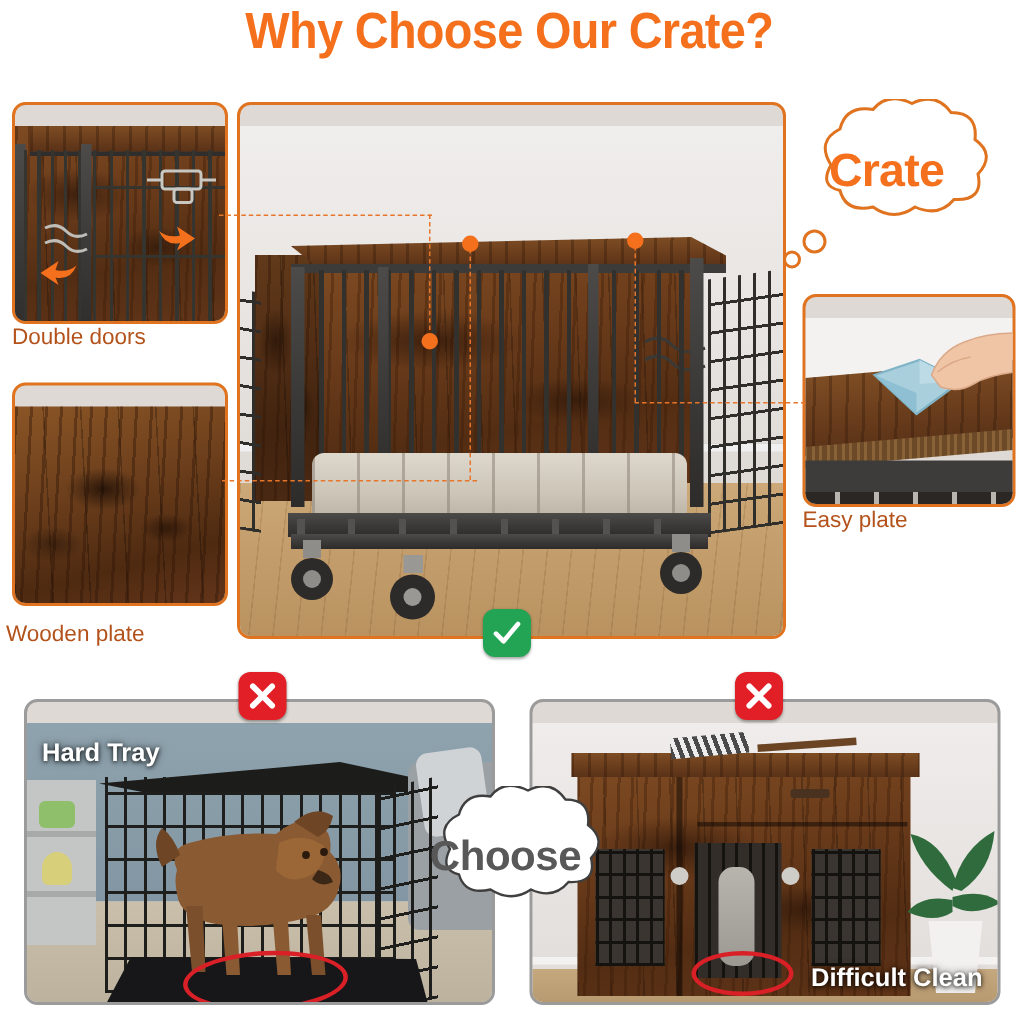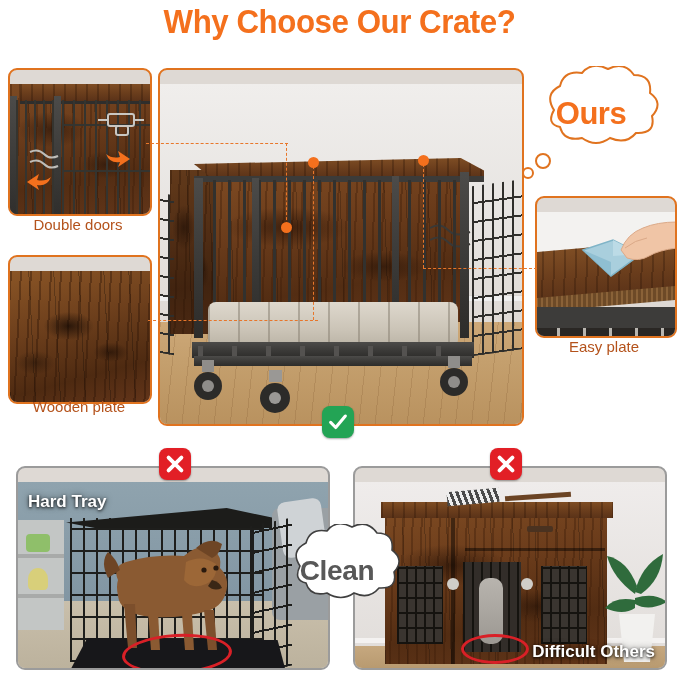--- a/index.html
+++ b/index.html
@@ -15,21 +15,21 @@
     font-family:"Liberation Sans Narrow","Liberation Sans",sans-serif;
     font-size:34px;font-weight:bold;color:#f4701d;letter-spacing:-0.5px;
     transform:scaleX(.92);transform-origin:center top;white-space:nowrap;
   }
 
   
   .panel{position:absolute;border:2px solid #e0731f;border-radius:9px;overflow:hidden;background:#ded9d4;}
   .panel.gray{border:2px solid #9b9b9b;border-radius:9px;}
 
   .cap{
-    position:absolute;text-align:center;color:#b4521b;
+    position:absolute;text-align:left;color:#b4521b;
     font-size:15px;font-family:"Liberation Sans","DejaVu Sans",sans-serif;white-space:nowrap;
   }
 
   
   .ph{position:absolute;inset:0;margin-top:14px;}
   .wall{position:absolute;left:0;top:0;width:100%;height:72%;
         background:linear-gradient(180deg,#f0eeec 0%,#e6e3e0 60%,#ded9d4 100%);}
   .floor{position:absolute;left:0;bottom:0;width:100%;height:30%;
         background:linear-gradient(180deg,#cda878 0%,#c49f6d 40%,#b9925f 100%);}
   .floor:after{content:"";position:absolute;inset:0;
@@ -141,21 +141,21 @@
 
   <div class="panel" style="left:8px;top:255px;width:140px;height:145px;">
     <div class="ph wood" style="background:
            radial-gradient(ellipse 30% 18% at 42% 42%, rgba(15,6,2,.70), rgba(0,0,0,0) 60%),
            radial-gradient(ellipse 20% 12% at 72% 62%, rgba(20,8,2,.55), rgba(0,0,0,0) 62%),
            radial-gradient(ellipse 22% 14% at 18% 70%, rgba(25,12,4,.45), rgba(0,0,0,0) 65%),
            repeating-linear-gradient(93deg, rgba(45,20,6,.40) 0 2px, rgba(0,0,0,0) 2px 10px),
            repeating-linear-gradient(87deg, rgba(0,0,0,.25) 0 1px, rgba(0,0,0,0) 1px 25px),
            linear-gradient(165deg,#8a5526 0%,#6d3f1c 40%,#4e2a11 75%,#63351a 100%);"></div>
   </div>
-  <div class="cap" style="left:4px;top:398px;width:150px;">Wooden plate</div>
+  <div class="cap" style="left:4px;top:414px;width:150px;">Wooden plate</div>
 
   <div class="panel" style="left:535px;top:196px;width:138px;height:138px;">
     <div class="ph">
       <div style="position:absolute;left:0;top:0;width:100%;height:42%;background:#f3f2f0;"></div>
 
       <div class="woodtop" style="position:absolute;left:-6px;top:34px;width:150px;height:52px;
             transform:skewY(-5deg);"></div>
 
       <div style="position:absolute;left:-6px;top:80px;width:150px;height:14px;transform:skewY(-5deg);
             background:repeating-linear-gradient(90deg,#8a6238 0 2px,#6d4a27 2px 5px);"></div>
@@ -256,21 +256,21 @@
   <div class="dot" style="left:418px;top:155px;"></div>
   <div class="dashV" style="left:423px;top:164px;height:104px;"></div>
   <div class="dashH" style="left:423px;top:268px;width:114px;"></div>
 
   <div class="bubble ours" style="left:516px;top:66px;width:150px;height:100px;">
     <svg width="150" height="100" viewBox="0 0 150 100">
       <path d="M38 44 q-10 -16 6 -24 q4 -16 22 -13 q10 -12 26 -4 q16 -8 26 6
                q18 0 16 18 q14 10 2 23 q4 18 -16 17 q-10 12 -26 5 q-14 10 -28 0
                q-18 4 -22 -11 q-14 -3 -6 -17 z" fill="#ffffff" stroke="#e0731f" stroke-width="2"></path>
     </svg>
-    <div class="txt" style="top:-4px;">Ours</div>
+    <div class="txt" style="top:-4px;">Crate</div>
   </div>
   <svg class="bubble" style="left:516px;top:152px;" width="40" height="34" viewBox="0 0 40 34">
     <circle cx="27" cy="9" r="7" fill="#fff" stroke="#e0731f" stroke-width="2"></circle>
     <circle cx="12" cy="21" r="5" fill="#fff" stroke="#e0731f" stroke-width="2"></circle>
   </svg>
 
   <div class="badge green" style="left:322px;top:406px;">
     <svg viewBox="0 0 24 24">
       <path d="M4 12.5 L9.5 18 L20 5.5" fill="none" stroke="#fff" stroke-width="3.4" stroke-linecap="round" stroke-linejoin="round"></path>
     </svg>
@@ -380,31 +380,31 @@
           <path d="M32 54 q-22 -16 -28 -38 q20 4 30 30 z"></path>
           <path d="M32 52 q6 -26 28 -38 q-2 26 -22 40 z"></path>
           <path d="M32 60 q-20 -4 -30 8 q18 8 30 0 z"></path>
           <path d="M32 58 q20 -6 32 4 q-18 10 -32 2 z"></path>
         </g>
         <path d="M16 74 h36 l-5 48 h-26 z" fill="#f2f1ef"></path>
       </svg>
 
       <div class="redring" style="left:106px;top:152px;width:62px;height:24px;"></div>
 
-      <div class="olabel" style="right:10px;bottom:6px;">Difficult Others</div>
+      <div class="olabel" style="right:10px;bottom:6px;">Difficult Clean</div>
     </div>
   </div>
   <div class="badge red" style="left:490px;top:448px;">
     <svg viewBox="0 0 24 24">
       <path d="M5 5 L19 19 M19 5 L5 19" fill="none" stroke="#fff" stroke-width="4.2" stroke-linecap="round"></path>
     </svg>
   </div>
 
   <div class="bubble others" style="left:266px;top:524px;width:142px;height:96px;">
     <svg width="142" height="96" viewBox="0 0 142 96">
       <path d="M34 42 q-10 -15 6 -23 q4 -15 21 -12 q9 -12 25 -4 q15 -8 25 6
                q17 0 15 17 q13 10 2 22 q4 17 -15 16 q-10 12 -25 5 q-13 9 -27 0
                q-17 4 -21 -10 q-13 -3 -6 -17 z" fill="#ffffff" stroke="#3f3f3f" stroke-width="1.6"></path>
     </svg>
-    <div class="txt" style="top:-2px;">Clean</div>
+    <div class="txt" style="top:-2px;">Choose</div>
   </div>
 
 </div>
 
 </body></html>

